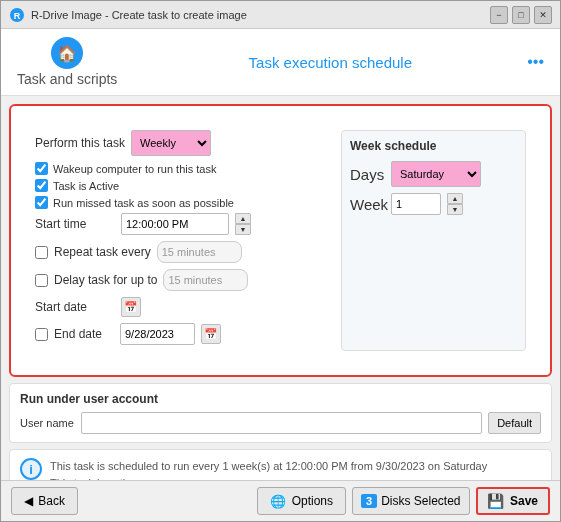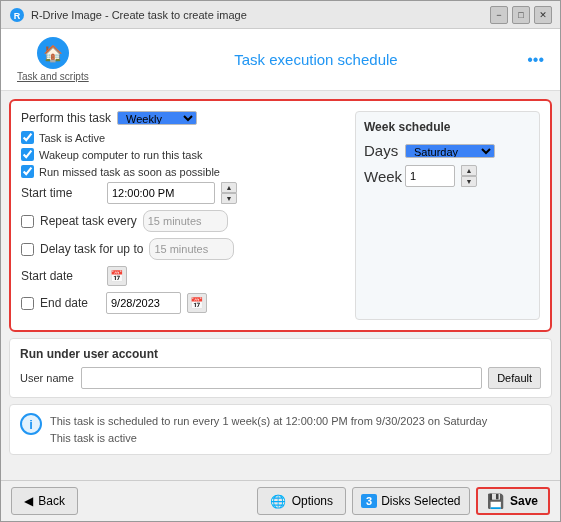--- a/index.html
+++ b/index.html
@@ -74,24 +74,23 @@
       height: 32px;
       background: #2196f3;
       border-radius: 50%;
       display: flex;
       align-items: center;
       justify-content: center;
       color: white;
       font-size: 16px;
     }
     .header-home-label {
-      font-size: 10px;
+      font-size: 14px;
       color: #555;
       margin-top: 2px;
-      text-decoration: underline;
     }
     .header-title {
       flex: 1;
       text-align: center;
       font-size: 15px;
       color: #2196f3;
       font-weight: normal;
     }
     .header-more {
       color: #2196f3;
@@ -103,21 +102,21 @@
       padding: 8px;
       display: flex;
       flex-direction: column;
       gap: 6px;
       overflow: hidden;
     }
     .schedule-panel {
       border: 2px solid #e53935;
       border-radius: 6px;
       background: white;
-      padding: 10px;
+      padding: 24px;
       display: flex;
       gap: 26px;
     }
     .left-panel {
       flex: 1;
     }
     .right-panel {
       width: 185px;
       background: #f5f8fa;
       border: 1px solid #ddd;
@@ -129,23 +128,23 @@
       align-items: center;
       margin-bottom: 6px;
       gap: 6px;
     }
     .form-label {
       font-size: 12px;
       color: #333;
       min-width: 80px;
     }
     .form-select {
-      height: 14px;
-      border: 1px solid #bbb;
-      background: #3b82f6;
+      height: 26px;
+      border: 1px solid #bbb;
+      background: #f9a8d4;
       font-size: 11px;
       padding: 0 4px;
       border-radius: 2px;
       min-width: 80px;
     }
     .checkbox-row {
       display: flex;
       align-items: center;
       margin-bottom: 4px;
       gap: 5px;
@@ -421,26 +420,26 @@
           <select class="form-select">
             <option>Weekly</option>
             <option>Once</option>
             <option>Daily</option>
             <option>Monthly</option>
           </select>
         </div>
 
         <div class="checkbox-row">
           <input type="checkbox" checked="" style="">
-          <span class="checkbox-label">Task is Active</span>
+          <span class="checkbox-label">Wakeup computer to run this task</span>
         </div>
 
         <div class="checkbox-row">
           <input type="checkbox" checked="" style="">
-          <span class="checkbox-label">Wakeup computer to run this task</span>
+          <span class="checkbox-label">Task is Active</span>
         </div>
 
         <div class="checkbox-row">
           <input type="checkbox" checked="" style="">
           <span class="checkbox-label">Run missed task as soon as possible</span>
         </div>
 
         <div class="form-row">
           <span class="form-label">Start time</span>
           <input type="text" class="time-input" value="12:00:00 PM" style="">

